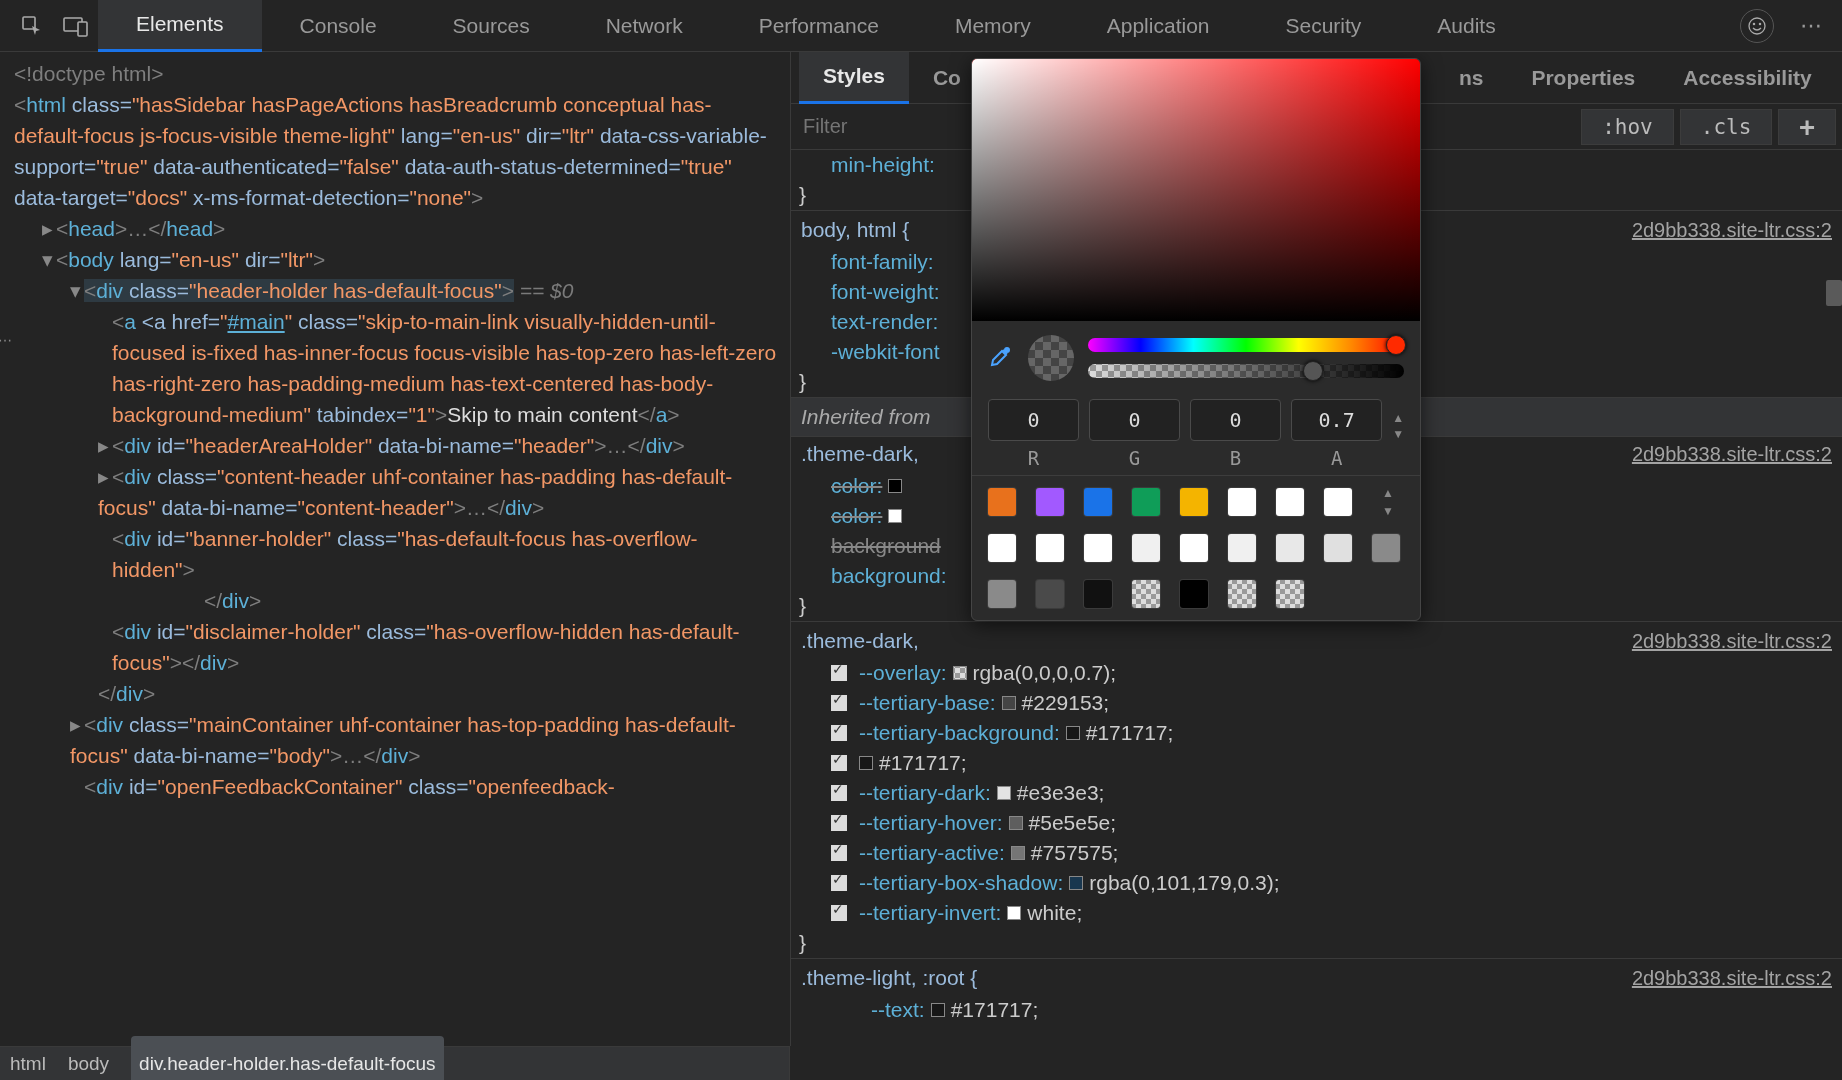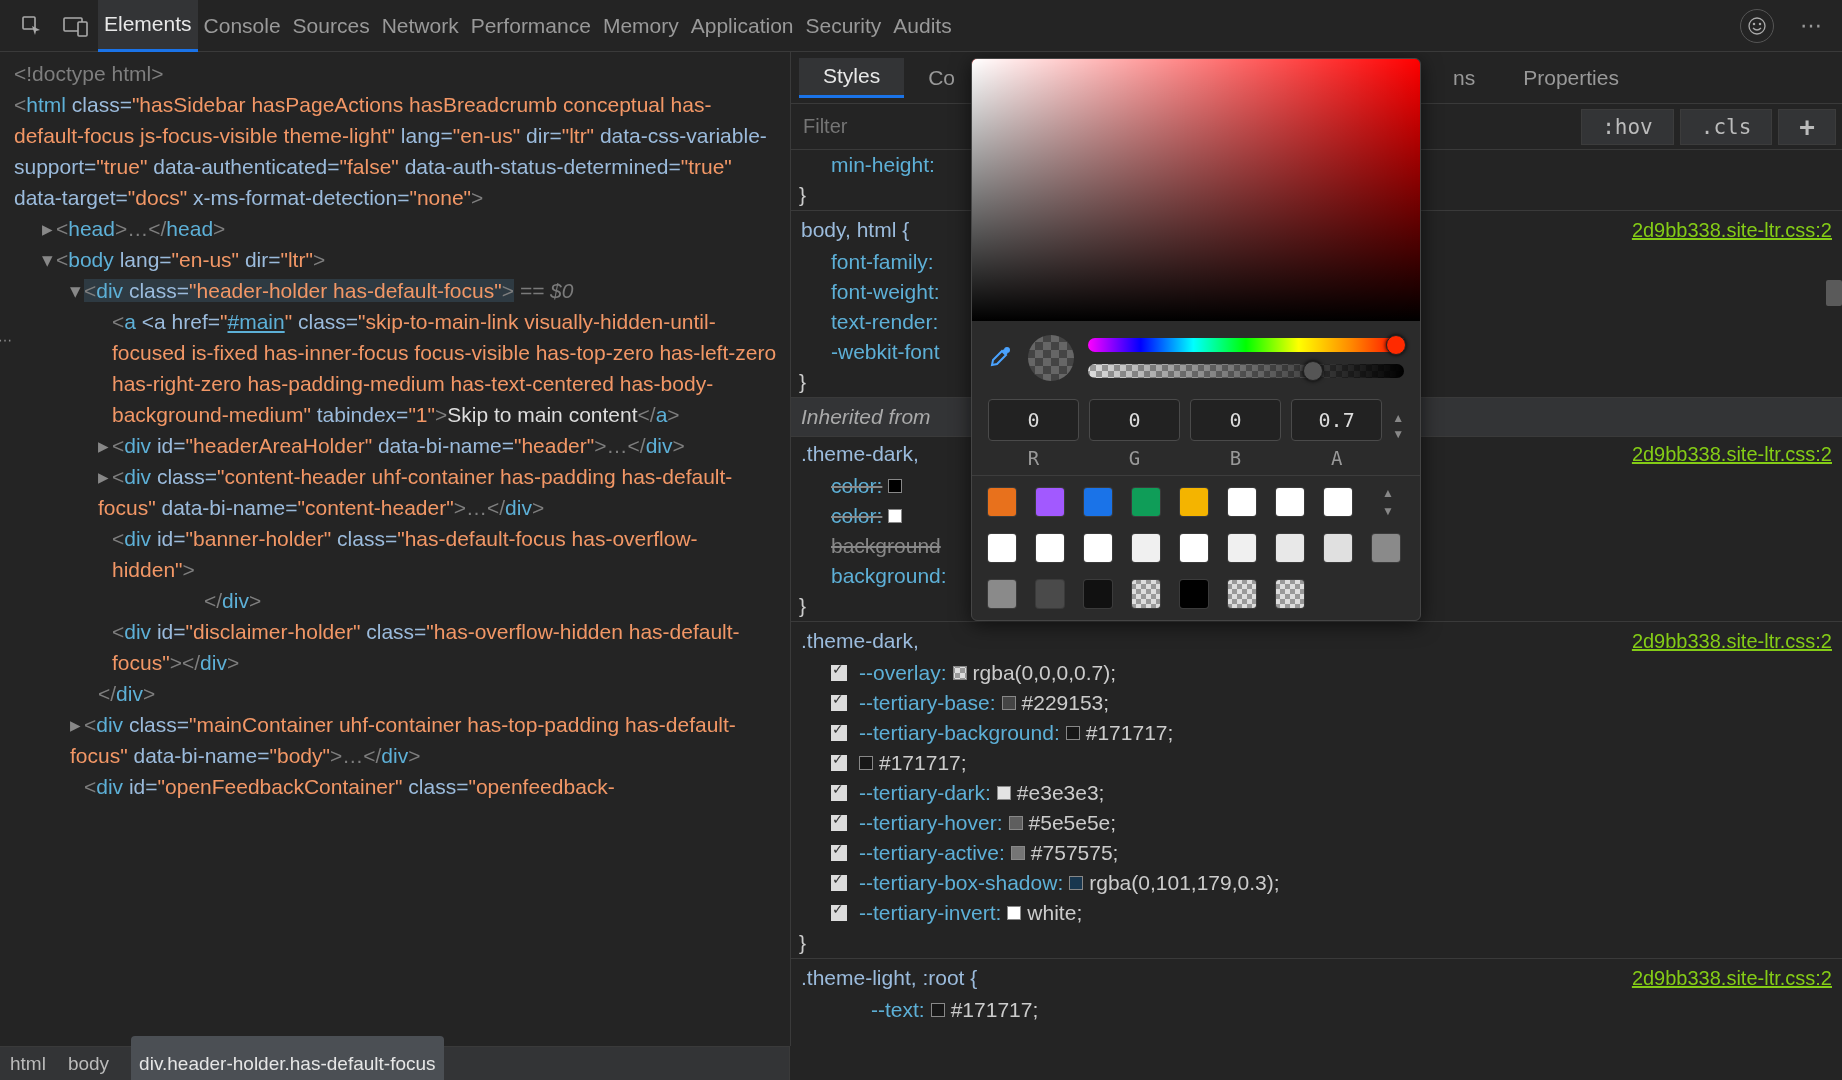--- a/index.html
+++ b/index.html
@@ -1,48 +1,48 @@
 <!DOCTYPE html>
 <html><head>
 <meta charset="utf-8">
 <style>
 * { margin:0; padding:0; box-sizing:border-box; font-family: "Segoe UI", Arial, sans-serif; }
 body { background:#242424; color:#ccc; width:1842px; height:1080px; overflow:hidden; font-size:18px; }
 
 .top-tabs { display:flex; align-items:center; height:52px; background:#242424; border-bottom:1px solid #3a3a3a; padding:0 10px; gap:0; }
 .top-tabs .tool-icon { width:28px; height:28px; margin:0 8px; display:flex; align-items:center; justify-content:center; }
-.top-tabs .tab { padding:0 6px; height:52px; display:flex; align-items:center; color:#999; cursor:pointer; font-size:21px;}
+.top-tabs .tab { padding:0 38px; height:52px; display:flex; align-items:center; color:#999; cursor:pointer; font-size:21px;}
 .top-tabs .tab.active { color:#e8e8e8; background:#333436; border-bottom:3px solid #1a73e8; }
 .top-tabs .spacer { flex:1; }
 .top-tabs .right-icon { width:34px; height:34px; border:1px solid #555; border-radius:50%; display:flex; align-items:center; justify-content:center; margin-right:18px; color:#aaa; font-size:18px;}
 .top-tabs .more { color:#999; font-size:22px; padding:0 8px; letter-spacing:2px;}
 
 .main { display:flex; height:calc(100% - 52px - 34px); }
 .left { width:790px; overflow:hidden; line-height:31px; padding:6px 10px 6px 14px; font-family:Consolas,monospace; font-size:21px; color:#b3b3b3; position:relative;}
 .tok-tag{color:#5db0d7;} .tok-attr{color:#9bbbdc;} .tok-val{color:#f29766;} .tok-punc{color:#7e7e7e;} .tok-text{color:#ddd;} .tok-link{color:#5db0d7; text-decoration:underline;}
 .gutter-dots{ position:absolute; left:-2px; top:273px; color:#888; font-size:14px; letter-spacing:2px;}
 .sel-line{ background:#2e3a42; display:inline;}
 .tri{ color:#888; display:inline-block; width:14px; }
 .dim{ color:#7a7a7a; font-style:italic;}
 
 .right { flex:1; border-left:1px solid #3a3a3a; display:flex; flex-direction:column; position:relative; overflow:hidden;}
 .sub-tabs { display:flex; align-items:center; height:52px; border-bottom:1px solid #3a3a3a; padding-left:8px; font-size:21px;}
-.sub-tabs .tab { padding:0 24px; height:40px; display:flex; align-items:center; color:#999;}
+.sub-tabs .tab { padding:0 24px; height:52px; display:flex; align-items:center; color:#999;font-weight:bold;}
 .sub-tabs .tab.active { color:#e8e8e8; background:#333436; border-bottom:3px solid #1a73e8;}
 .filter-row { display:flex; align-items:center; height:46px; border-bottom:1px solid #3a3a3a;}
 .filter-row input { flex:0 0 auto; width:180px; background:transparent; border:none; color:#ccc; padding:0 12px; font-size:20px; outline:none;}
 .filter-row .fr-spacer{flex:1;}
 .filter-row .fr-btn{ color:#bbb; font-family:Consolas,monospace; font-size:21px; padding:0 20px; border:1px solid #3c3c3c; height:36px; display:flex; align-items:center; margin-right:6px; background:#333436;}
 .filter-row .fr-plus{ font-size:26px; font-weight:bold;}
 
 .styles-body { flex:1; overflow:hidden; font-family:Consolas,monospace; font-size:21px; line-height:30px; padding-bottom:8px;}
 .rule-sep{ border-top:1px solid #3a3a3a; margin:0 0 2px 0;}
 .rule-head{ display:flex; padding:2px 10px;}
 .rule-head .sel{ color:#9bbbdc; flex:1;}
-.rule-head .src{ color:#84cc16; text-decoration:underline; font-size:20px;}
+.rule-head .src{ color:#a3a3a3; text-decoration:underline; font-size:20px;}
 .decl{ padding-left:40px; color:#ccc; display:flex; align-items:center; gap:6px;}
 .decl .ck{ appearance:none; width:16px; height:16px; background:#ddd; border:none; position:relative; margin-right:6px; flex:none;}
 .decl .ck:checked::after{content:"✓"; color:#333; position:absolute; left:1px; top:-4px; font-size:14px;}
 .decl .name{color:#5db0d7;}
 .decl .swatch{display:inline-block; width:14px; height:14px; border:1px solid #888; vertical-align:middle;}
 .struck{ text-decoration:line-through; color:#888;}
 .brace{ padding-left:8px; color:#ccc;}
 .section-band{ background:#333436; color:#aaa; padding:4px 10px; border-top:1px solid #3a3a3a; border-bottom:1px solid #3a3a3a; font-style:italic;}
 
 
@@ -144,20 +144,21 @@
     <div style="padding-left:70px;"><span class="tok-punc">&lt;</span><span class="tok-tag">div </span><span class="tok-attr">id=</span><span class="tok-val">"openFeedbackContainer"</span><span class="tok-attr"> class=</span><span class="tok-val">"openfeedback-</span></div>
   </div>
 
   <div class="right">
     <div class="sub-tabs">
       <div class="tab active">Styles</div>
       <div class="tab">Co</div>
       <div style="width:450px;"></div>
       <div class="tab">ns</div>
       <div class="tab">Properties</div>
+      <div class="tab">Accessibility</div>
     </div>
     <div class="filter-row">
       <input placeholder="Filter" style="">
       <div class="fr-spacer"></div>
       <div class="fr-btn">:hov</div>
       <div class="fr-btn">.cls</div>
       <div class="fr-btn fr-plus">+</div>
     </div>
 
     <div class="styles-body">

